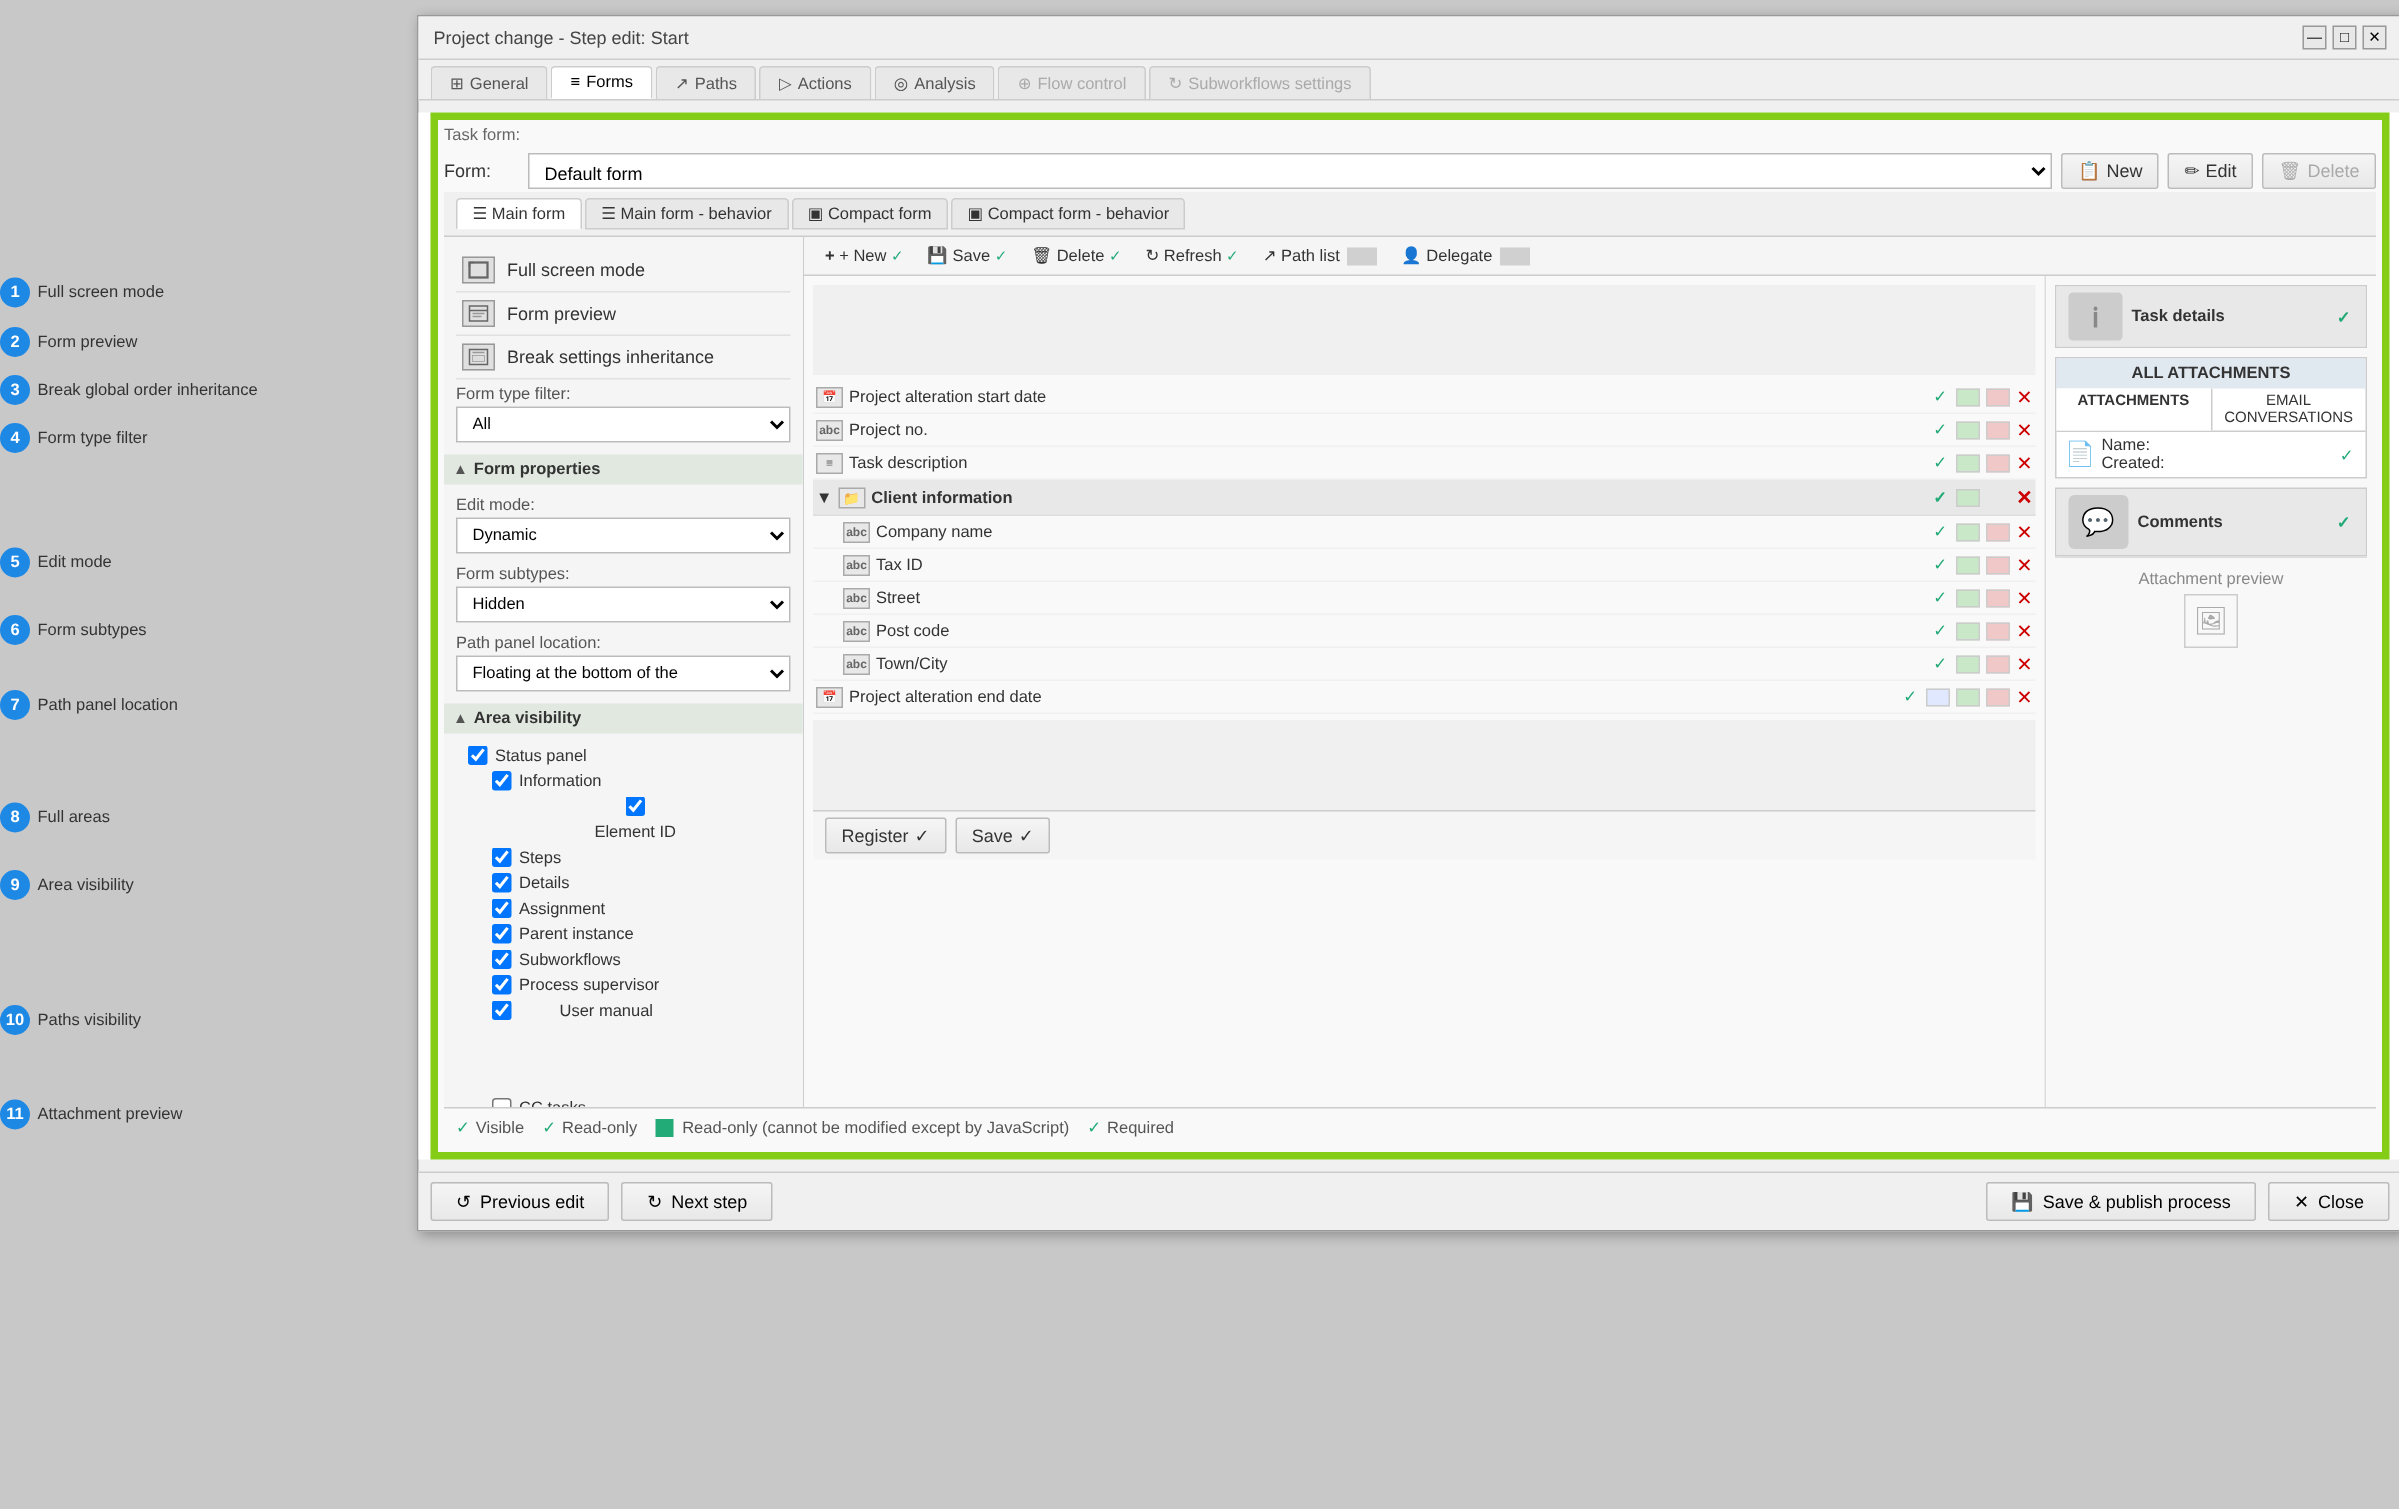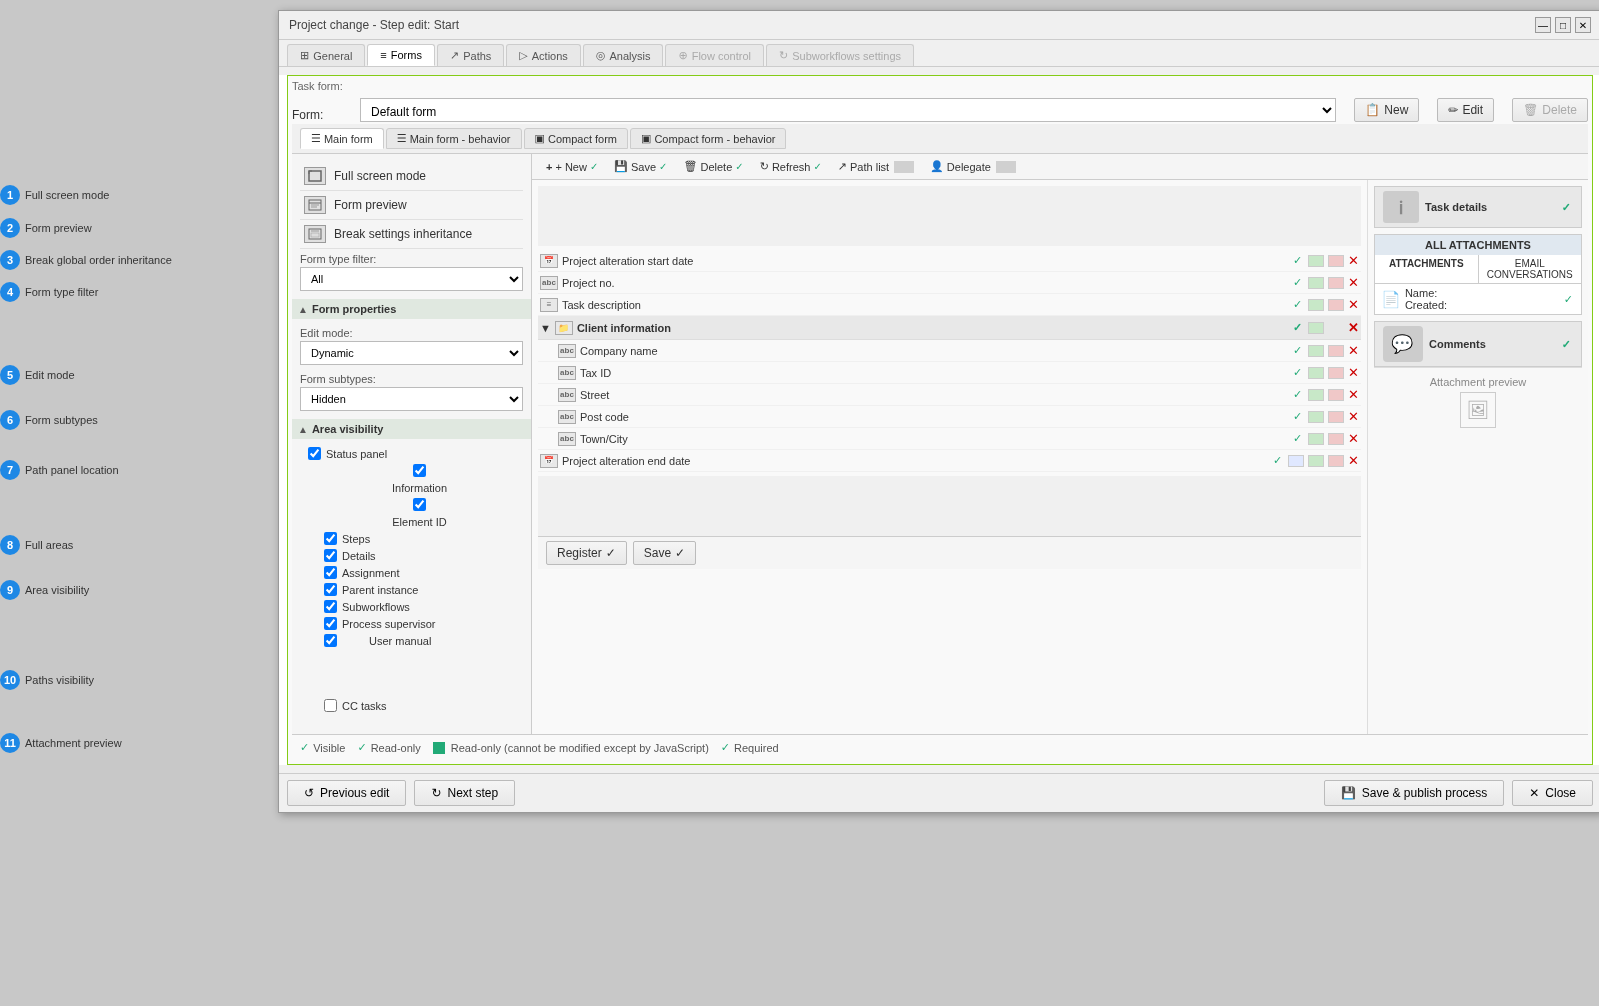--- a/index.html
+++ b/index.html
@@ -60,35 +60,35 @@
       background: #fff;
       border-bottom: 1px solid #fff;
       color: #000;
       font-weight: 500;
     }
     .tab.disabled { color: #aaa; cursor: default; }
 
     .content-area { background: #fff; padding: 0; }
 
     .task-form-section {
-      border: 1px solid #84cc16;
+      border: 5px solid #84cc16;
       margin: 8px;
       padding: 4px;
       background: #f9f9f9;
     }
     .task-form-label {
       font-size: 11px;
       color: #666;
       margin-bottom: 4px;
     }
 
     .form-row {
       display: flex;
-      align-items: flex-end;
-      gap: 18px;
+      align-items: center;
+      gap: 6px;
       padding: 2px 0;
     }
 
     .form-label { font-size: 12px; min-width: 50px; }
 
     .form-select-input {
       flex: 1;
       border: 1px solid #bbb;
       padding: 5px 6px;
       font-size: 12px;
@@ -625,32 +625,38 @@
             </select>
           </div>
 
           <div class="field-group">
             <div class="field-label">Form subtypes:</div>
             <select class="dropdown-select">
               <option>Hidden</option>
             </select>
           </div>
 
+          <div class="field-group">
+            <div class="field-label">Path panel location:</div>
+            <select class="dropdown-select">
+              <option>Floating at the bottom of the</option>
+            </select>
+          </div>
 
           <div class="section-header">
             <span class="collapse-arrow">▲</span>
             <span>Area visibility</span>
           </div>
 
           <div class="area-visibility-list">
             <div class="checkbox-item">
               <input type="checkbox" checked="" style="">
               <span>Status panel</span>
             </div>
-            <div class="checkbox-item" style="padding-left:16px;flex-direction:column;">
+            <div class="checkbox-item" style="padding-left:16px;">
               <input type="checkbox" checked="" style="">
               <span>Information</span>
             </div>
             <div class="checkbox-item" style="padding-left:16px;flex-direction:column;">
               <input type="checkbox" checked="" style="">
               <span>Element ID</span>
             </div>
             <div class="checkbox-item" style="padding-left:16px;">
               <input type="checkbox" checked="" style="">
               <span>Steps</span>

